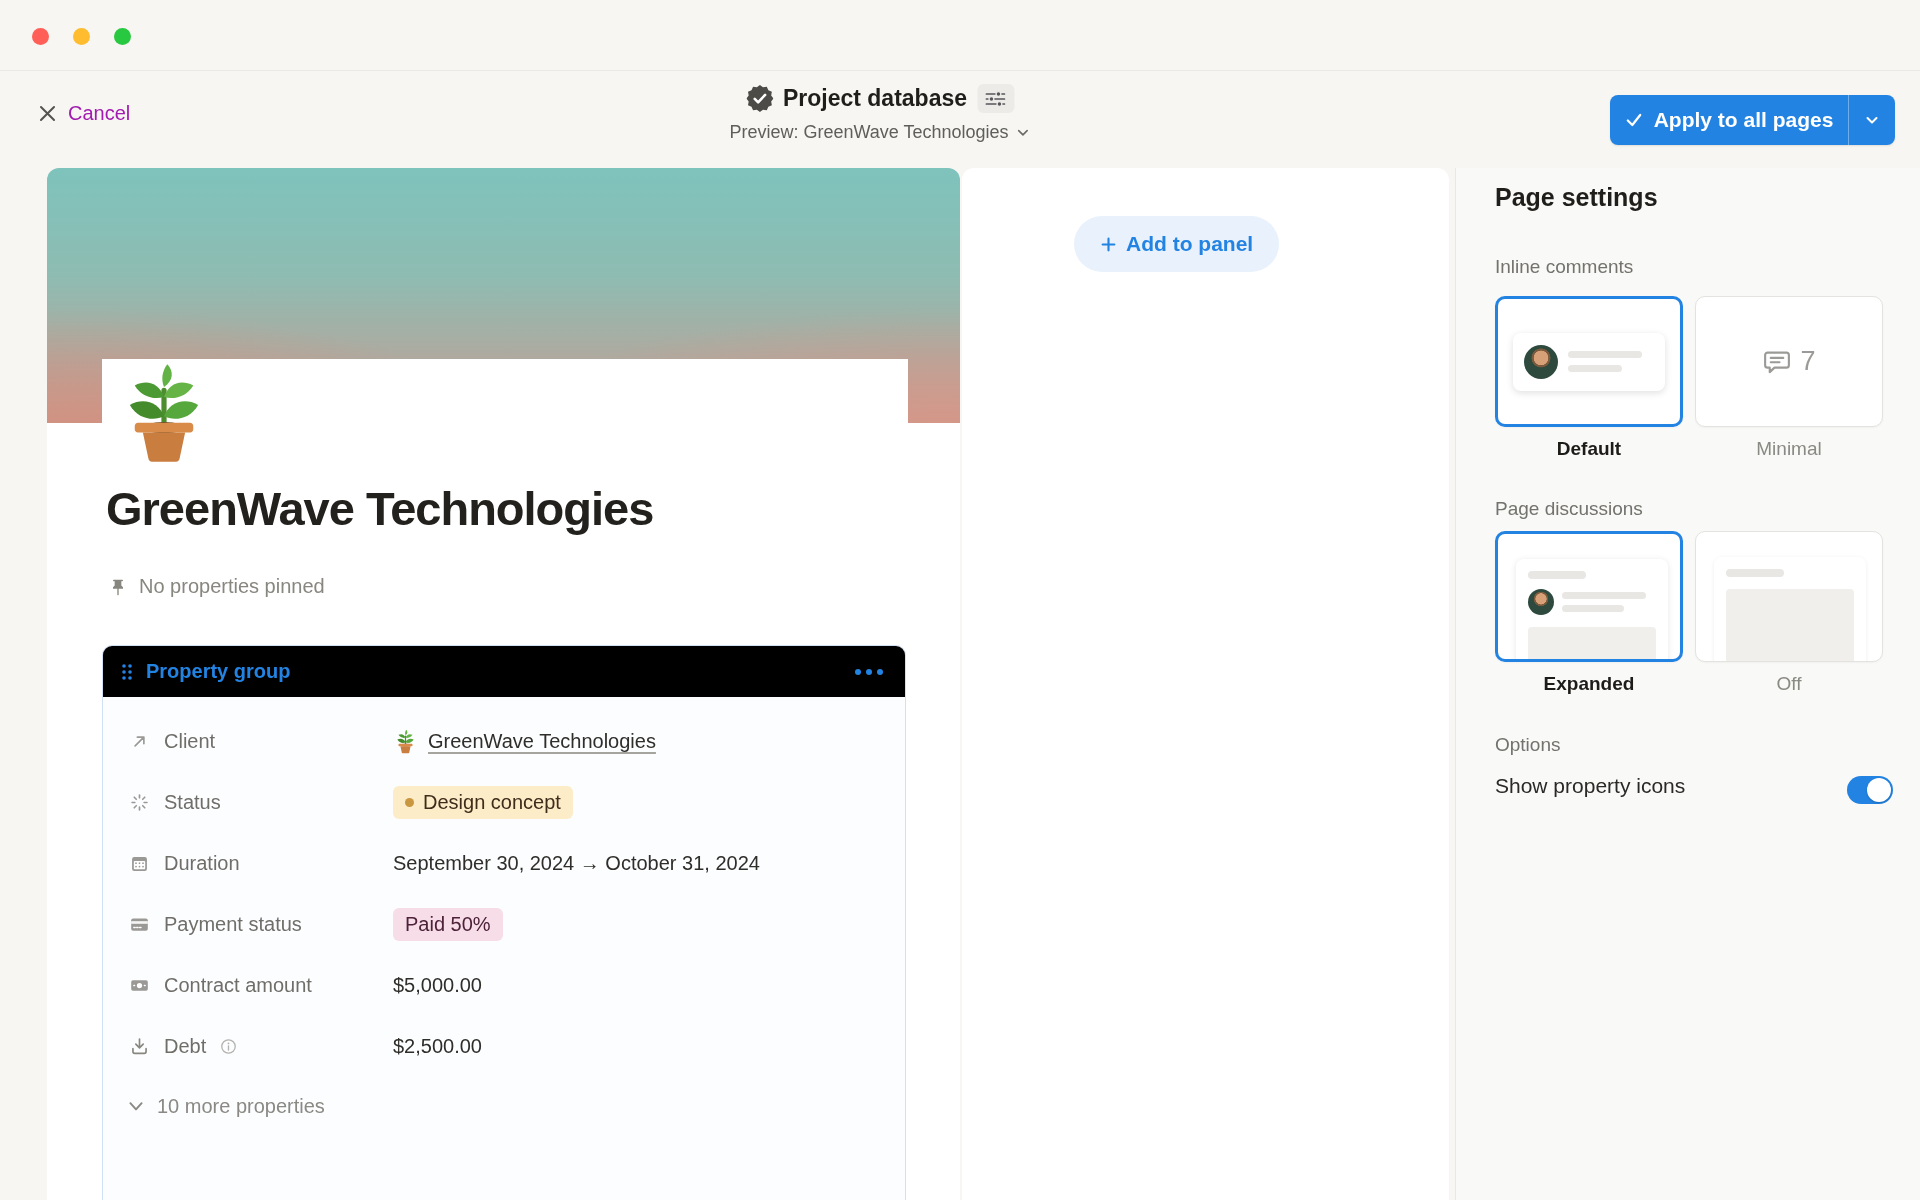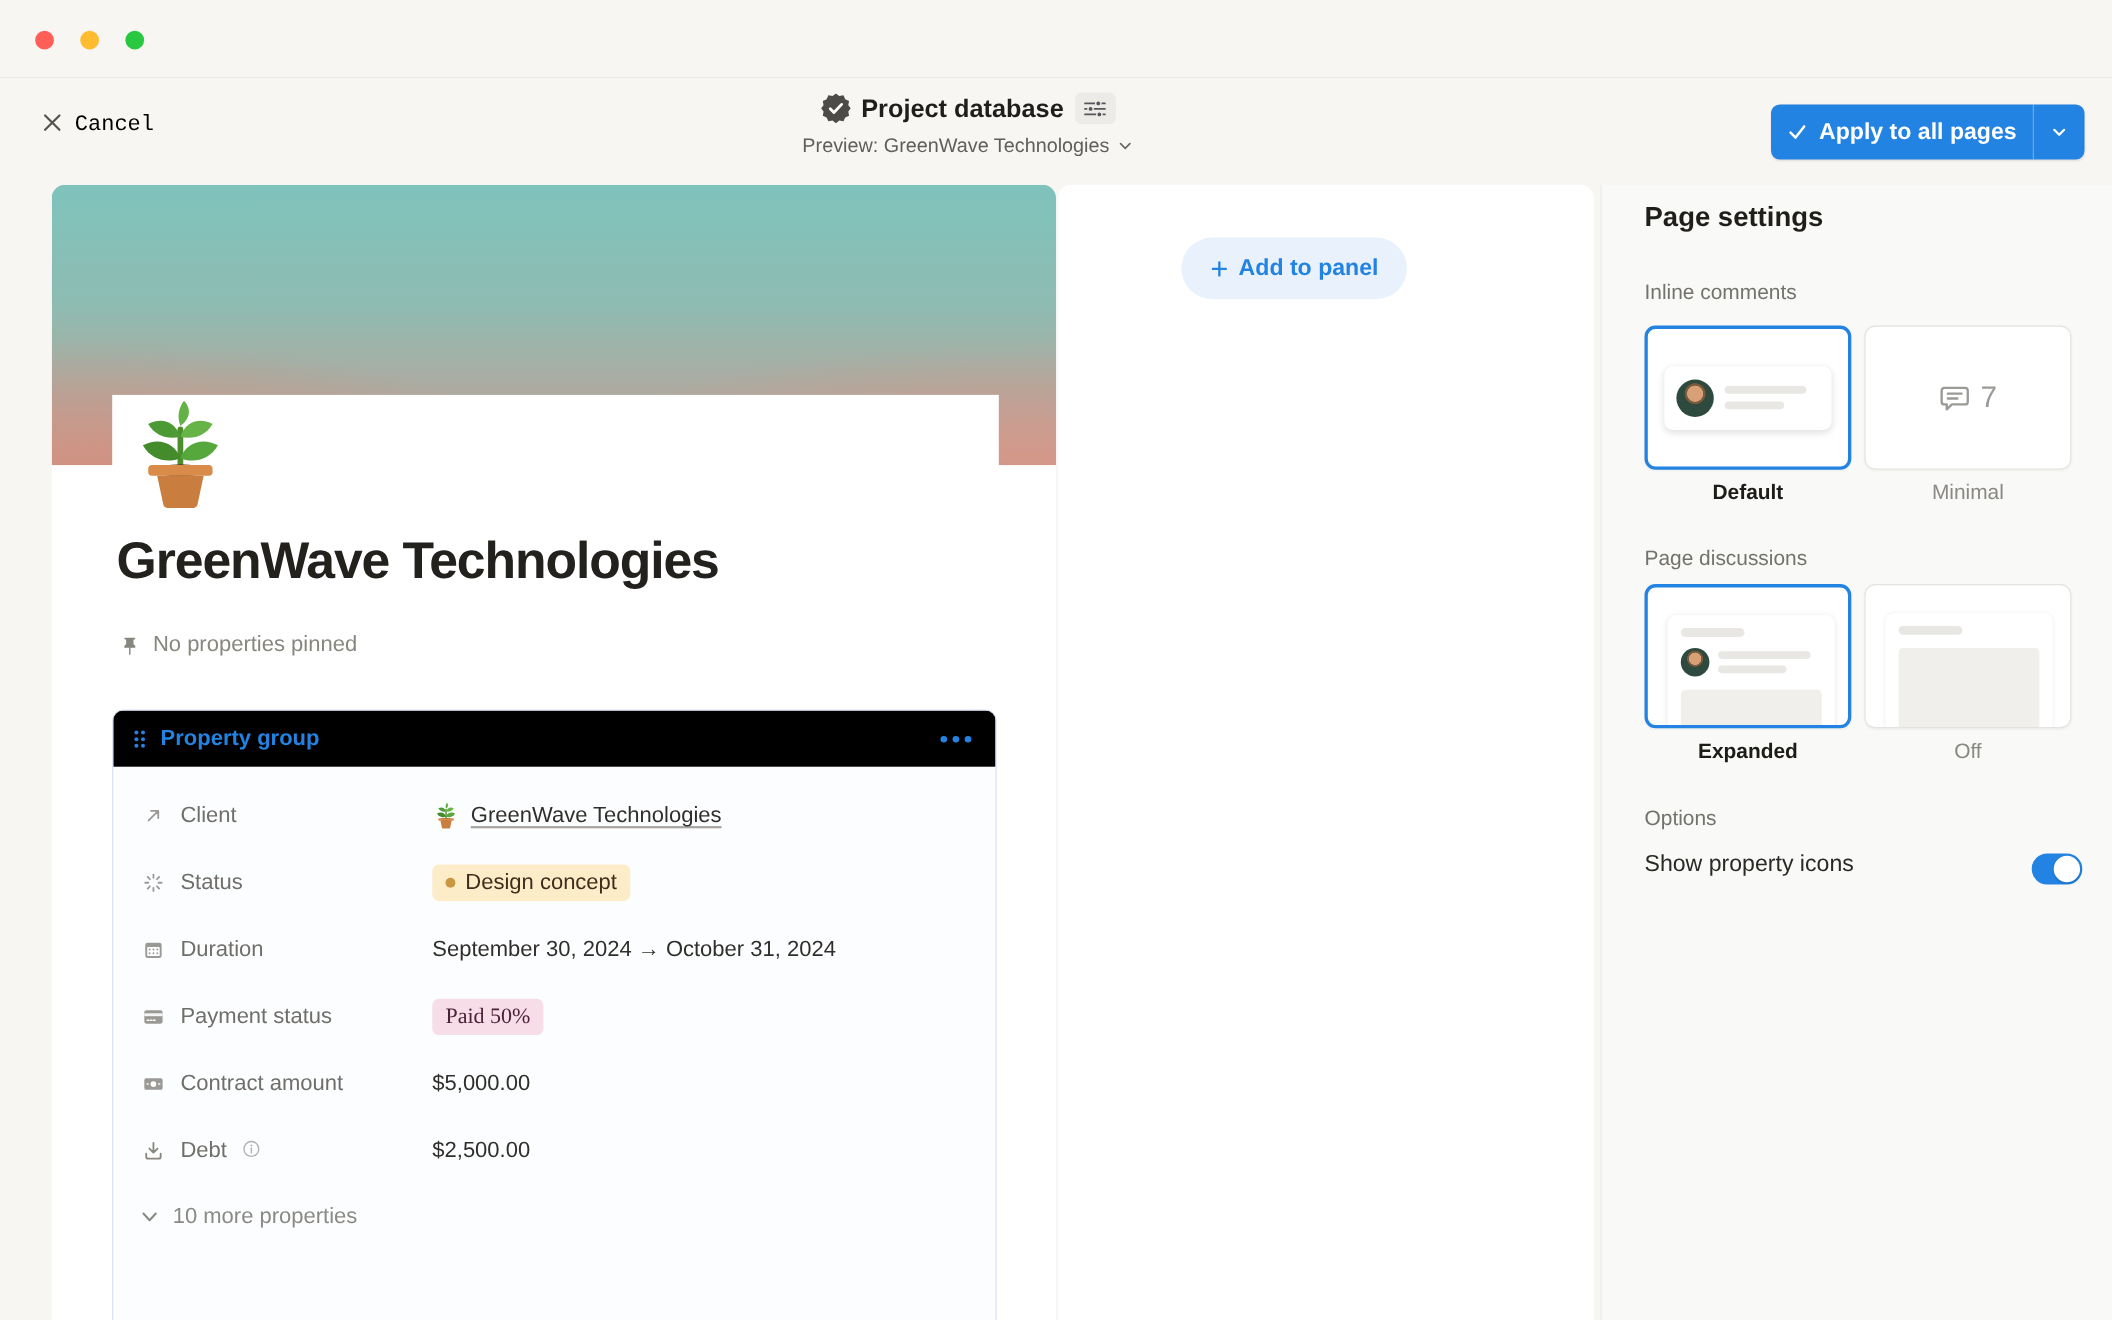--- a/index.html
+++ b/index.html
@@ -9,21 +9,21 @@
     font-family:"Liberation Sans","DejaVu Sans",sans-serif;
     color:#32312d;
   }
   
   .titlebar{position:absolute;top:0;left:0;right:0;height:70px;border-bottom:1px solid #ebeae7;background:#f7f6f3;}
   .light{position:absolute;top:28px;width:17px;height:17px;border-radius:50%;}
   .light.red{left:32px;background:#ff5f57;}
   .light.yellow{left:73px;background:#febc2e;}
   .light.green{left:114px;background:#28c840;}
   
-  .cancel{position:absolute;top:102px;left:38px;display:flex;gap:11px;font-size:20px;color:#000000;cursor:pointer;font-family:Liberation Mono, monospace;}
+  .cancel{position:absolute;top:102px;left:38px;display:flex;align-items:center;gap:11px;font-size:20px;color:#a21caf;cursor:pointer;}
   .hcenter{position:absolute;top:84px;left:880px;transform:translateX(-50%);text-align:center;white-space:nowrap;}
   .hc-row{display:flex;align-items:center;justify-content:center;gap:10px;font-size:23px;font-weight:700;color:#1f1e1b;}
   .hc-chip{width:37px;height:29px;background:#ecebe7;border-radius:6px;display:flex;align-items:center;justify-content:center;cursor:pointer;}
   .hc-preview{margin-top:9px;font-size:18px;color:#5f5e5b;display:flex;align-items:center;justify-content:center;gap:7px;cursor:pointer;}
   .apply{position:absolute;top:95px;left:1610px;width:285px;height:50px;background:#2383e2;border-radius:8px;display:flex;color:#fff;cursor:pointer;box-shadow:0 1px 2px rgba(0,0,0,.1);}
   .apply-main{flex:1;display:flex;align-items:center;justify-content:center;gap:11px;font-size:21px;font-weight:700;border-right:1px solid rgba(255,255,255,.35);}
   .apply-caret{width:46px;display:flex;align-items:center;justify-content:center;}
   
   .page-card{position:absolute;left:47px;top:168px;width:913px;height:1032px;background:#fff;border-radius:12px 12px 0 0;}
   .cover{position:absolute;top:0;left:0;width:913px;height:255px;border-radius:12px 12px 0 0;
@@ -36,29 +36,29 @@
   .page-title{position:absolute;left:4px;top:122px;font-size:47px;font-weight:700;letter-spacing:-1px;color:#22211d;white-space:nowrap;}
   .pinned{position:absolute;left:6px;top:216px;display:flex;align-items:flex-end;gap:11px;font-size:20px;color:#87867f;}
   
   .pgroup{position:absolute;left:0;top:286px;width:804px;height:736px;border:1px solid #d2e0f6;border-radius:10px;background:#fcfdff;overflow:hidden;box-sizing:border-box;}
   .pg-head{height:51px;background:#000000;display:flex;align-items:center;padding:0 18px;}
   .pg-title{margin-left:13px;font-size:20px;font-weight:600;color:#2383e2;}
   .pg-menu{margin-left:auto;display:flex;gap:5px;cursor:pointer;padding:4px;}
   .pg-menu i{width:6px;height:6px;border-radius:50%;background:#2383e2;display:block;}
   .pg-rows{padding:14px 24px 0 24px;}
   .prow{height:61px;display:flex;align-items:center;}
-  .plabel{width:266px;display:flex;align-items:flex-start;gap:13px;color:#6f6e69;font-size:20px;flex:none;}
+  .plabel{width:266px;display:flex;align-items:center;gap:13px;color:#6f6e69;font-size:20px;flex:none;}
   .picon{width:24px;height:24px;display:flex;align-items:center;justify-content:center;flex:none;}
   .pvalue{font-size:20px;color:#2f2e2a;display:flex;align-items:center;gap:10px;}
   .link-val{text-decoration:underline;text-decoration-color:#a5a49f;text-underline-offset:4px;font-weight:500;color:#2f2e2a;cursor:pointer;}
   .mini-emoji{width:25px;height:25px;}
   .pill{border-radius:6px;padding:5px 12px;display:inline-flex;align-items:center;gap:9px;font-size:20px;cursor:default;text-align:right;}
   .pill-yellow{background:#fdecc8;color:#402c1b;}
   .pill-yellow .dot{width:9px;height:9px;border-radius:50%;background:#c9973f;}
-  .pill-pink{background:#f6dde8;color:#4d2239;font-family:Liberation Serif, serif;}
+  .pill-pink{background:#f6dde8;color:#4d2239;}
   .more-row{height:58px;display:flex;align-items:center;gap:12px;color:#8a8984;font-size:20px;cursor:pointer;}
   
   .side-panel{position:absolute;left:962px;top:168px;width:487px;height:1032px;background:#fff;border-radius:12px 12px 0 0;}
   .add-btn{position:absolute;left:112px;top:48px;height:56px;padding:0 26px;border-radius:28px;background:#e8f1fc;color:#2383e2;font-size:21px;font-weight:600;display:inline-flex;align-items:center;gap:9px;cursor:pointer;white-space:nowrap;}
   
   .sidebar{position:absolute;left:1455px;top:168px;right:0;bottom:0;background:#f9f9f7;border-left:1px solid #e9e8e4;}
   .sb-title{position:absolute;left:39px;top:15px;font-size:25px;font-weight:700;color:#1f1e1b;}
   .sb-label{position:absolute;left:39px;font-size:19px;color:#73726d;font-weight:500;}
   .opt-card{position:absolute;width:188px;height:131px;background:#fff;border:1px solid #e4e3df;border-radius:10px;box-sizing:border-box;cursor:pointer;overflow:hidden;box-shadow:0 1px 2px rgba(0,0,0,.04);}
   .opt-card.selected{border:3px solid #2383e2;}

